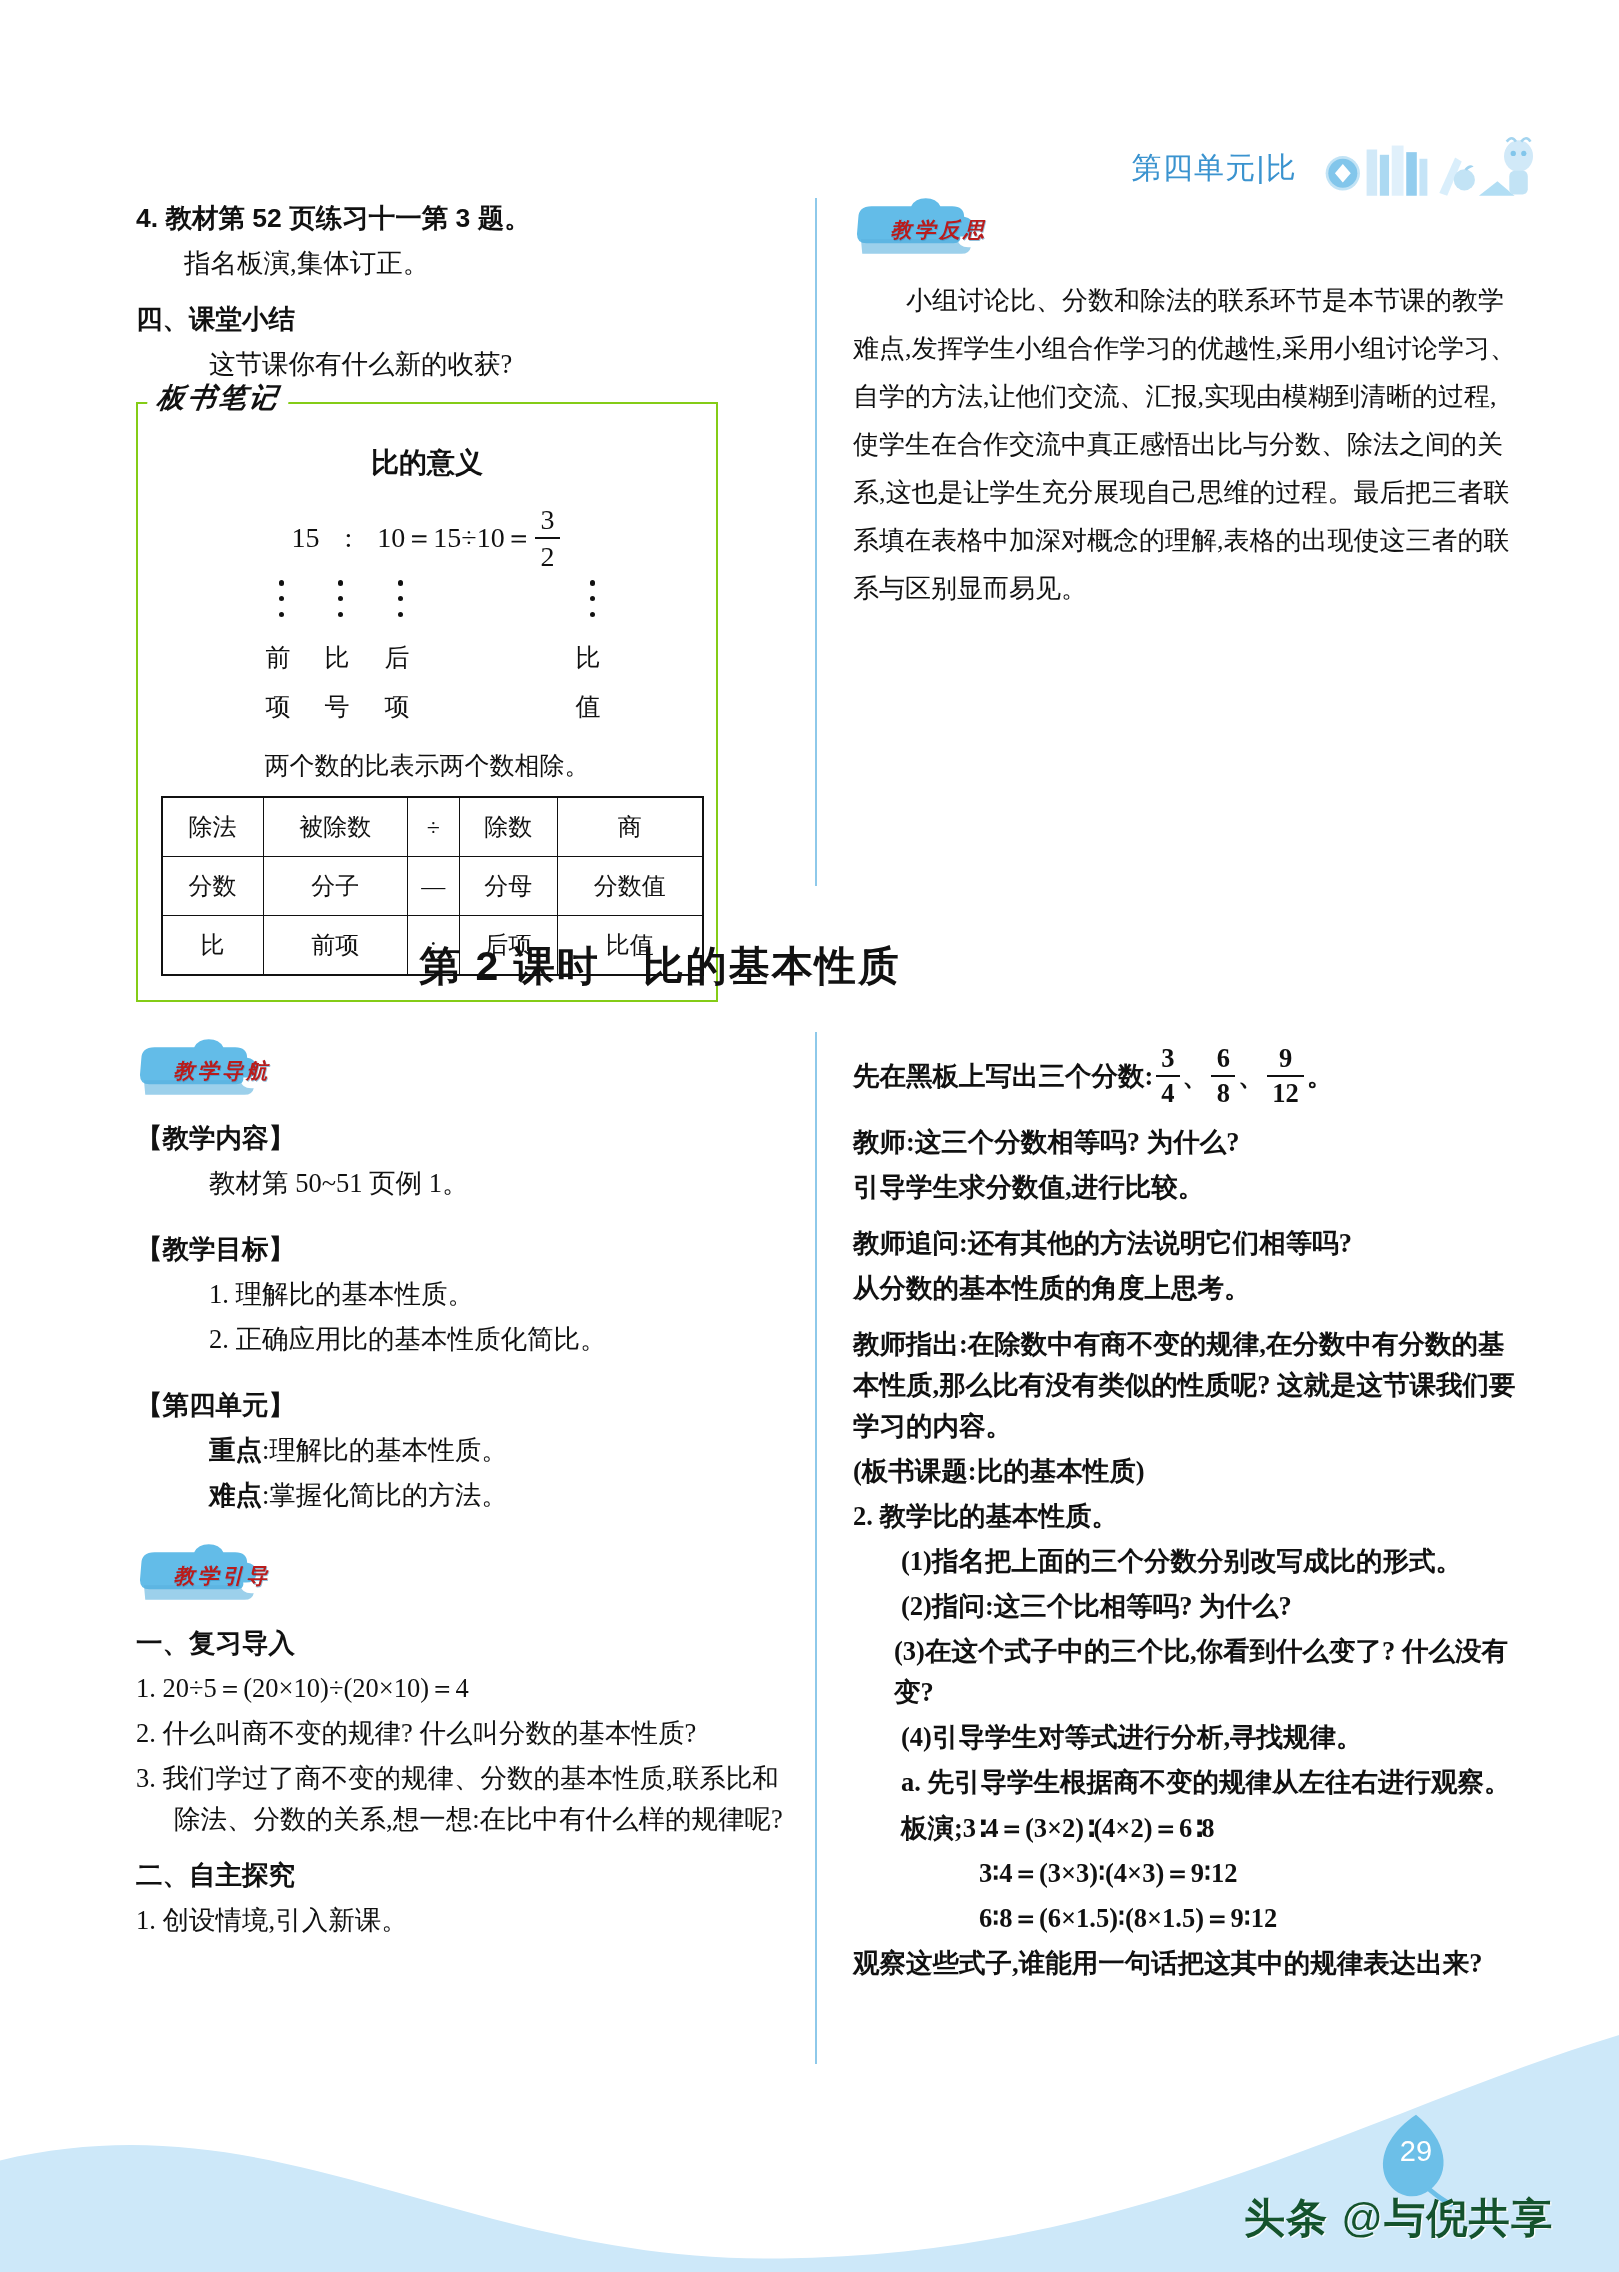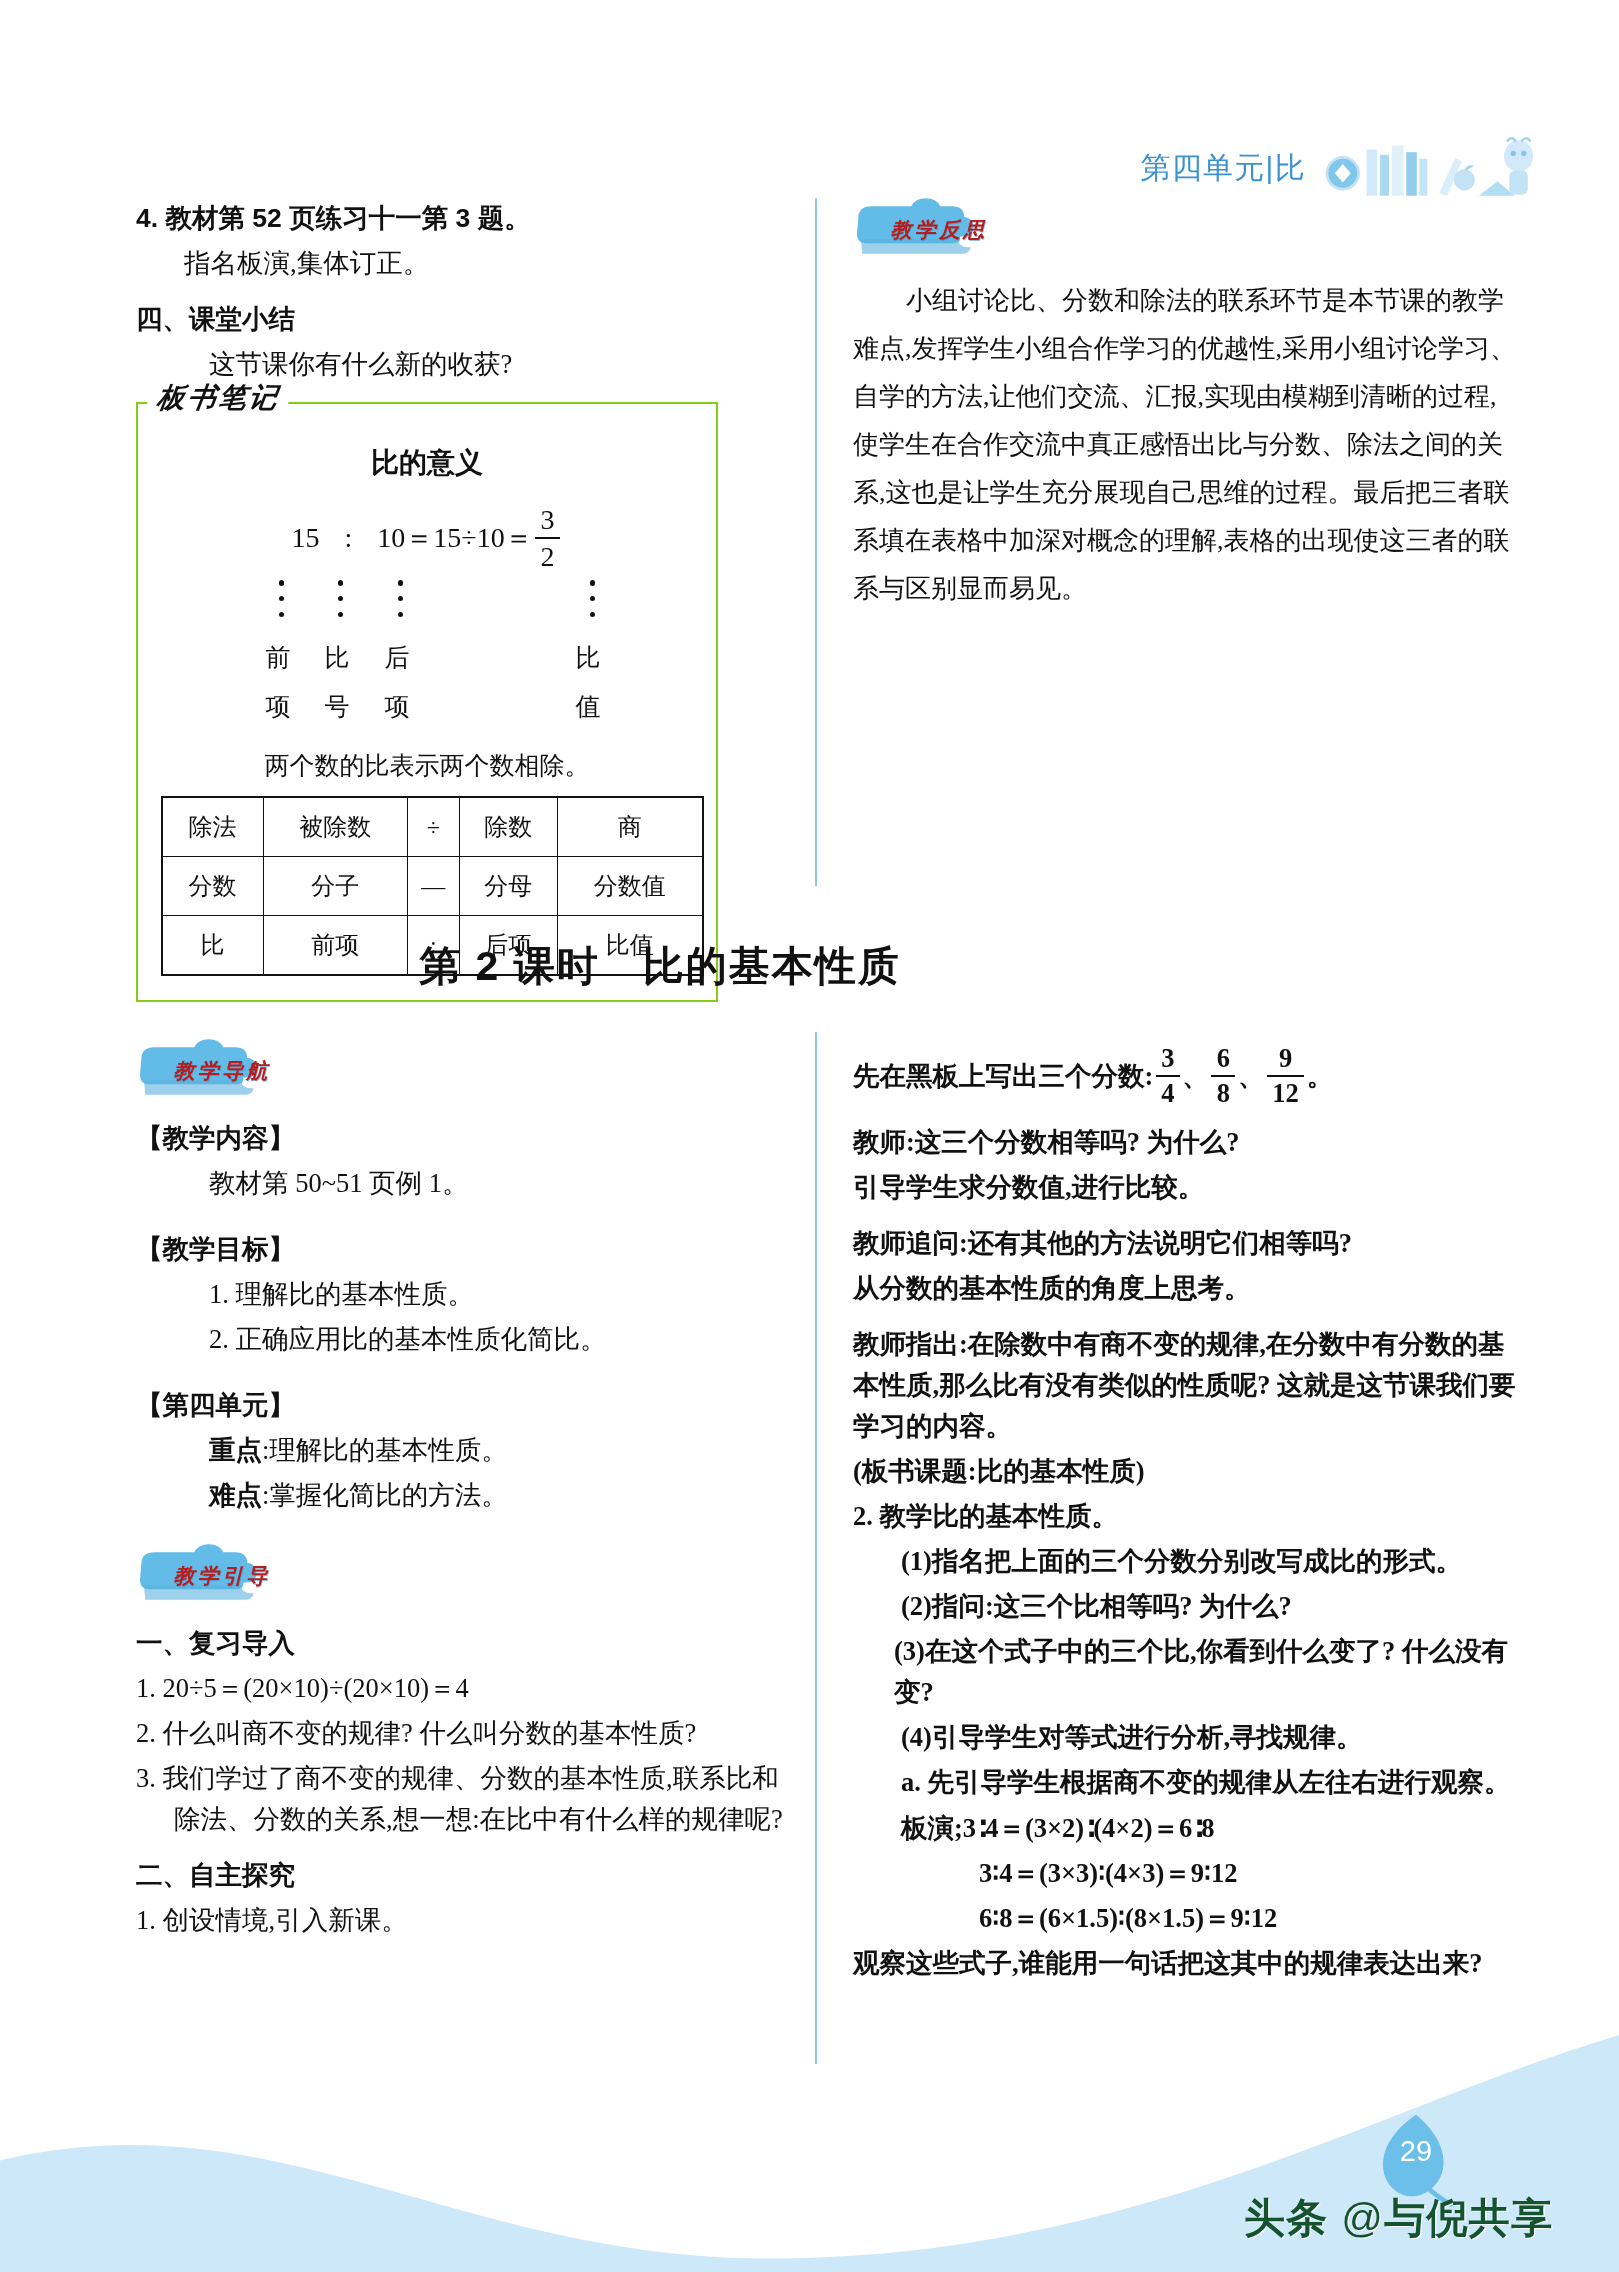--- a/index.html
+++ b/index.html
@@ -9,21 +9,21 @@
     color:#111;overflow:hidden;
   }
   .page{position:absolute;inset:0;}
 
   
   .wave{position:absolute;left:0;bottom:0;width:1620px;height:278px;overflow:hidden;}
   .wave svg{display:block;width:1620px;height:278px;}
 
   
   .header{position:absolute;left:0;top:136px;width:1620px;height:73px;}
-  .header-inner{position:absolute;right:79px;top:0;display:flex;align-items:center;gap:17px;}
+  .header-inner{position:absolute;right:79px;top:0;display:flex;align-items:center;gap:26px;}
   .hdr-text{font-size:30px;color:#3a93cf;letter-spacing:1.3px;font-family:"Liberation Sans","DejaVu Sans",sans-serif;white-space:nowrap;}
   .hdr-deco{position:relative;width:218px;height:64px;}
 
   
   .col-left{position:absolute;left:136px;top:198px;width:642px;}
   .col-right{position:absolute;left:853px;top:198px;width:668px;}
   .divider{position:absolute;left:815px;top:198px;width:2px;height:688px;background:#8ec9ea;}
   .divider2{position:absolute;left:815px;top:1032px;width:2px;height:1032px;background:#8ec9ea;}
 
   

